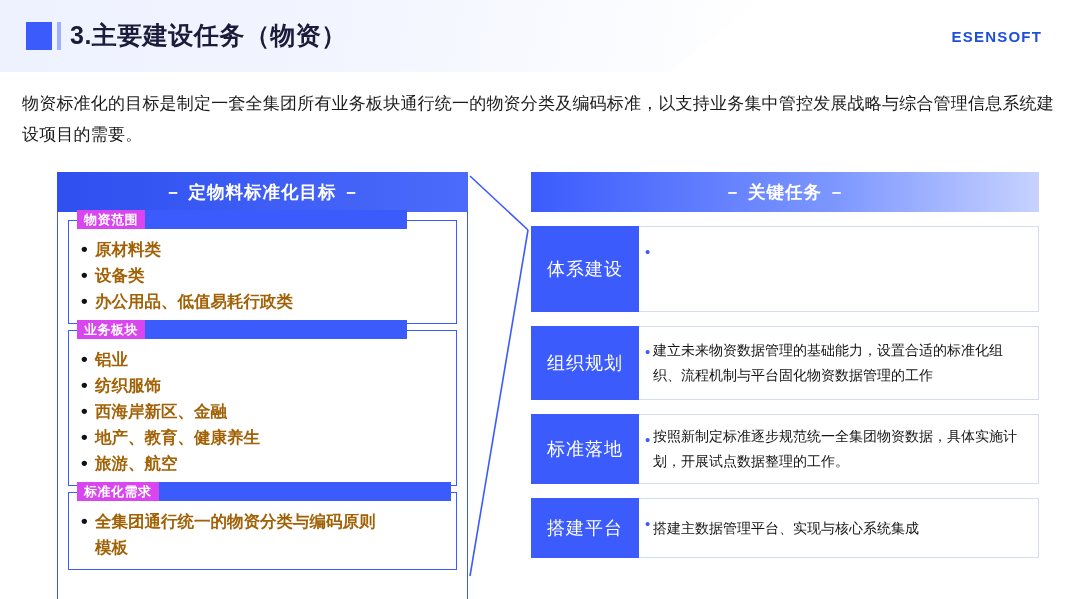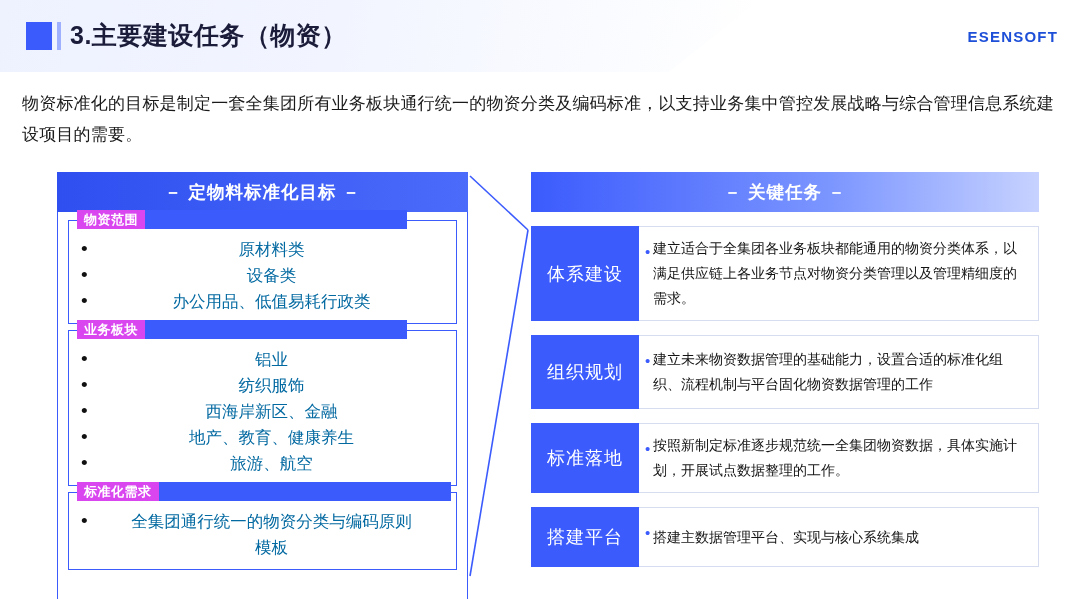--- a/index.html
+++ b/index.html
@@ -46,21 +46,21 @@
   .header-title {
     position: absolute;
     left: 70px; top: 19px;
     font-size: 25px;
     font-weight: bold;
     color: #1b1b3a;
     letter-spacing: 0.5px;
   }
   .brand {
     position: absolute;
-    right: 22px; top: 28px;
+    right: 38px; top: 28px;
     font-size: 15px;
     font-weight: bold;
     color: #1d4fd8;
     letter-spacing: 1.2px;
   }
 
   
   .intro {
     position: absolute;
     left: 22px; top: 88px;
@@ -120,25 +120,24 @@
     height: 19px;
     width: 262px;
     background: #3b5bfd;
   }
   .g-wide .group-label::after { width: 292px; }
   .bullets { list-style: none; margin: 0; padding: 0; }
   .bullets li {
     position: relative;
     padding-left: 18px;
     font-size: 16.5px;
-    font-weight: normal;
+    font-weight: bold;
     line-height: 25px;
-    color: #0369a1;
+    color: #a16207;
     margin-bottom: 1px;
-    text-align: center;
   }
   .bullets li::before {
     content: "•";
     position: absolute;
     left: 4px; top: -1px;
     font-size: 19px;
     color: #111111;
   }
   .bullets li.nobullet::before { content: ""; }
   .bullets li.nobullet { padding-left: 18px; }
@@ -263,21 +262,20 @@
     <path d="M2 404 L60 58" stroke="#3b5bfd" stroke-width="1.6" fill="none"></path>
   </svg>
 
   <div class="right-panel">
     <div class="panel-head-right">－ 关键任务 －</div>
 
     <div class="task-row r1">
       <div class="task-tag">体系建设</div>
       <div class="task-desc">
         <span class="dot">•</span>
-        <span>建立适合于全集团各业务板块都能通用的物资分类体系，以满足供应链上各业务节点对物资分类管理以及管理精细度的需求。</span>
       </div>
     </div>
 
     <div class="task-row r2">
       <div class="task-tag">组织规划</div>
       <div class="task-desc">
         <span class="dot">•</span>
         <span>建立未来物资数据管理的基础能力，设置合适的标准化组织、流程机制与平台固化物资数据管理的工作</span>
       </div>
     </div>

